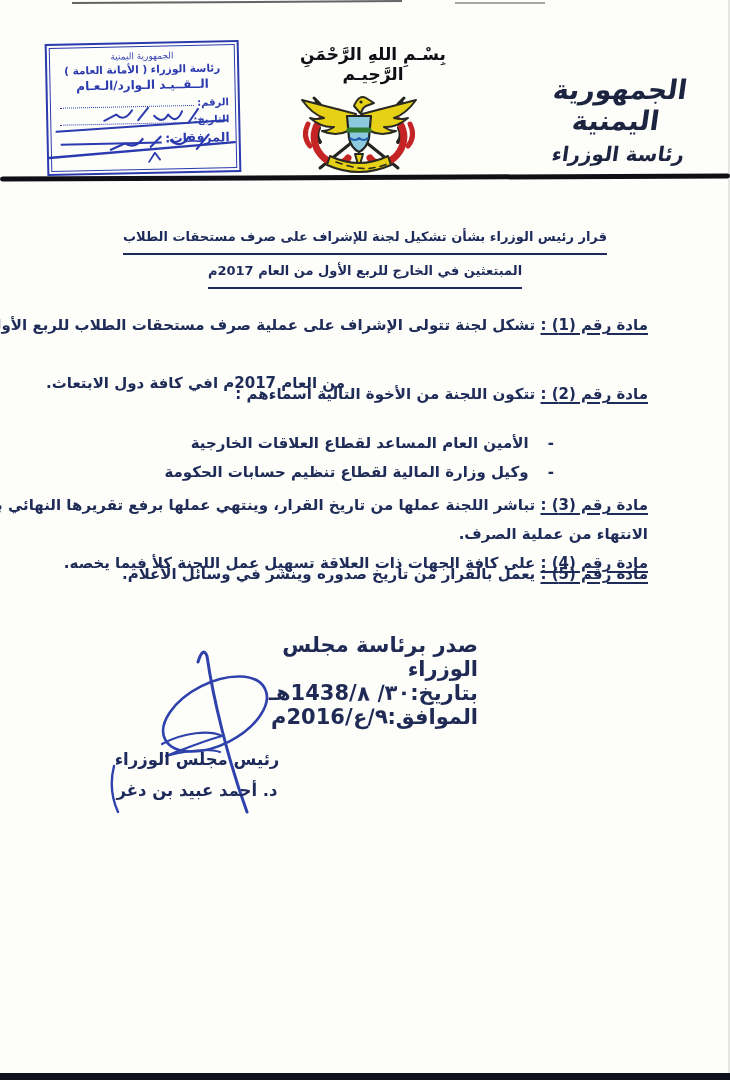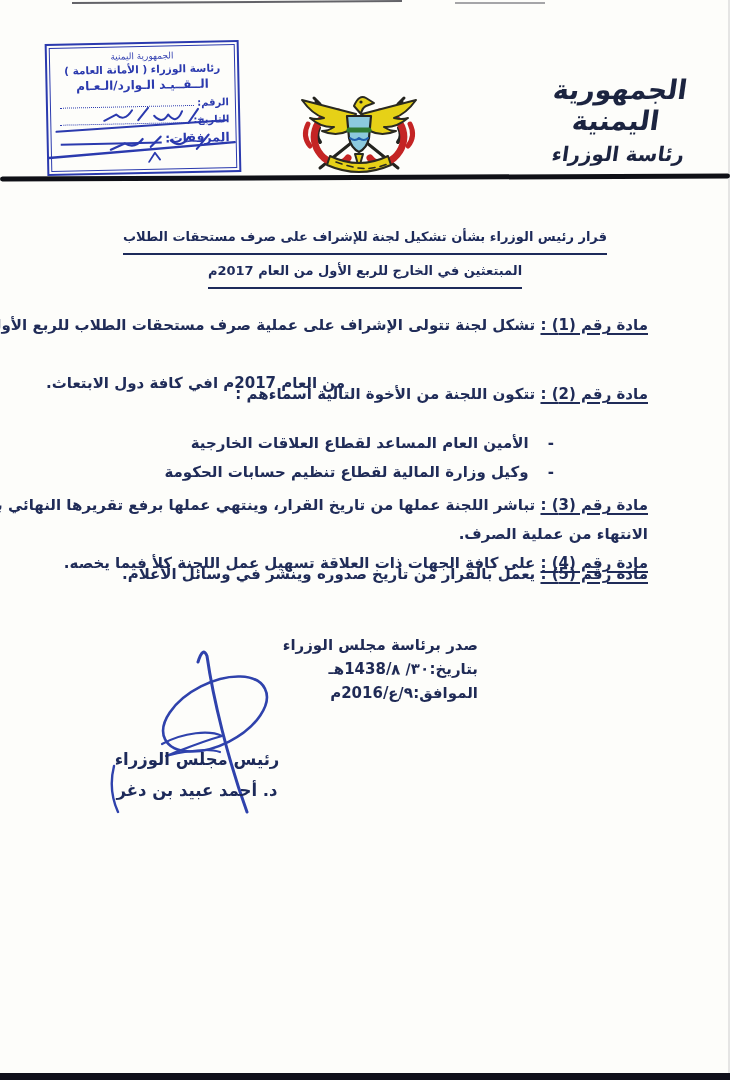--- a/index.html
+++ b/index.html
@@ -40,21 +40,21 @@
   .title .u{border-bottom:2px solid #1d2a5a;display:inline-block;padding-bottom:1px;}
   
   .par{right:82px;width:602px;font-size:15px;font-weight:bold;line-height:29px;white-space:nowrap;color:#202c58;}
   .lbl{text-decoration:underline;text-underline-offset:3px;text-decoration-thickness:1.5px;margin-top:18px;}
   .cont-line{display:block;}
   .center-line{text-align:left;margin-top:29px;}
   .members{right:176px;top:429px;font-size:15px;font-weight:bold;line-height:29px;color:#202c58;}
   .members .mi{white-space:nowrap;}
   .members .dash{margin-left:14px;}
   
-  .issued{right:252px;top:633px;width:232px;text-align:right;font-size:15px;font-weight:bold;line-height:24px;color:#1f2a55;}
+  .issued{right:252px;top:633px;width:232px;text-align:right;font-size:21px;font-weight:bold;line-height:24px;color:#1f2a55;}
   .hand{display:inline-block;transform:rotate(-2deg);letter-spacing:1px;}
   .signer{left:88px;top:744px;width:218px;text-align:center;font-size:16.5px;font-weight:bold;color:#1d2a5a;line-height:31px;}
   .sig-svg{left:100px;top:640px;pointer-events:none;}
 </style>
 </head>
 <body>
 
 <div class="page">
 
   <div class="abs scan-top"></div>
@@ -84,20 +84,21 @@
       <g fill="none" stroke="#2b3aae" stroke-linecap="round" stroke-linejoin="round">
         <path d="M150,66 l-10,14 m-6,-12 q-6,14 -14,3 q-6,10 -14,1 m-6,-8 l-10,12 m-6,-10 q-8,12 -16,4 l-12,6" stroke-width="2"></path>
         <path d="M178,78 L8,86" stroke-width="2"></path>
         <path d="M160,92 l-12,14 m-8,-12 q-8,12 -18,3 m-10,-4 l-10,10 m-8,-8 q-8,10 -18,4 l-14,6" stroke-width="2.2"></path>
         <path d="M186,100 L0,112" stroke-width="2.4"></path>
         <path d="M100,118 l6,-9 l5,7" stroke-width="1.8"></path>
       </g>
     </svg>
   </div>
 
+  <div class="abs bismillah">بِسْـمِ اللهِ الرَّحْمَنِ الرَّحِيـم</div>
 
   <svg class="abs emblem" width="130" height="104" viewBox="0 0 130 104">
     <g stroke-linecap="round" stroke-linejoin="round">
 
       <path d="M22,30 L104,96 M108,30 L26,96" stroke="#23231f" stroke-width="3" fill="none"></path>
       <path d="M20,26 l6,6 M110,26 l-6,6" stroke="#23231f" stroke-width="3" fill="none"></path>
 
       <path d="M14,52 q-6,12 2,22" stroke="#c42424" stroke-width="5" fill="none"></path>
       <path d="M20,54 q-5,10 1,18" stroke="#f3f3ee" stroke-width="4" fill="none"></path>
       <path d="M25,56 q-4,8 1,14" stroke="#23231f" stroke-width="4" fill="none"></path>

